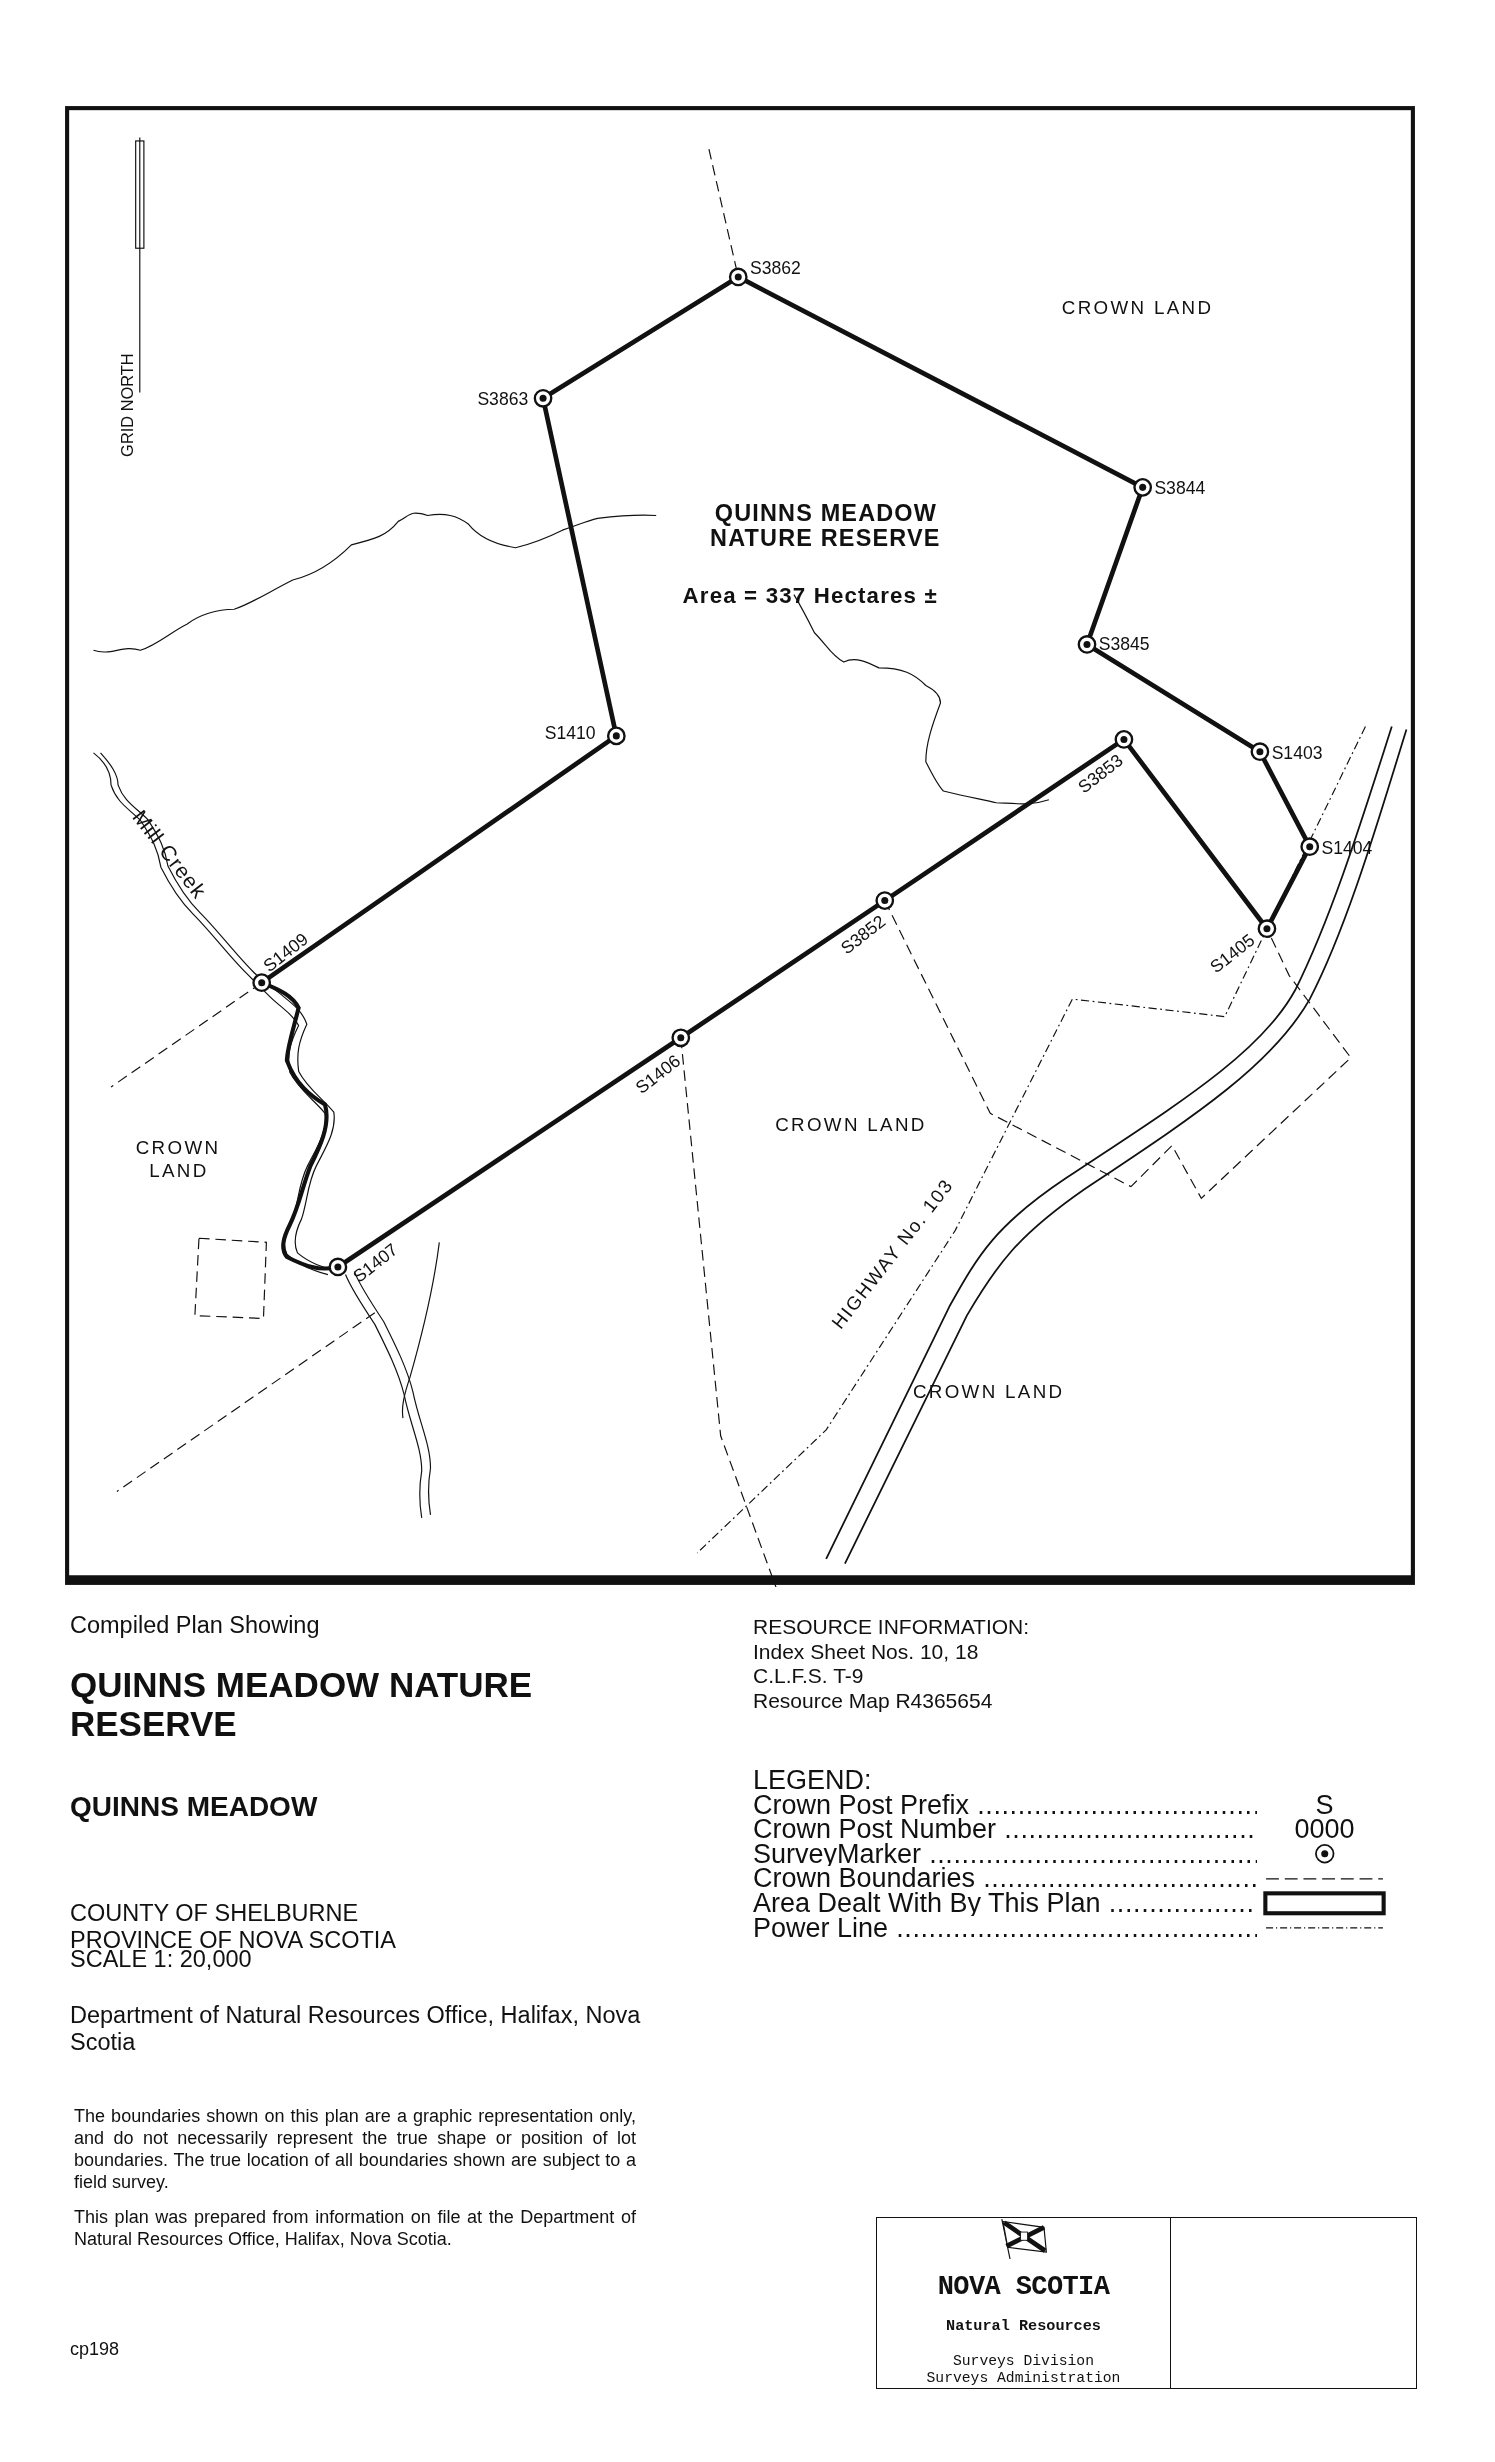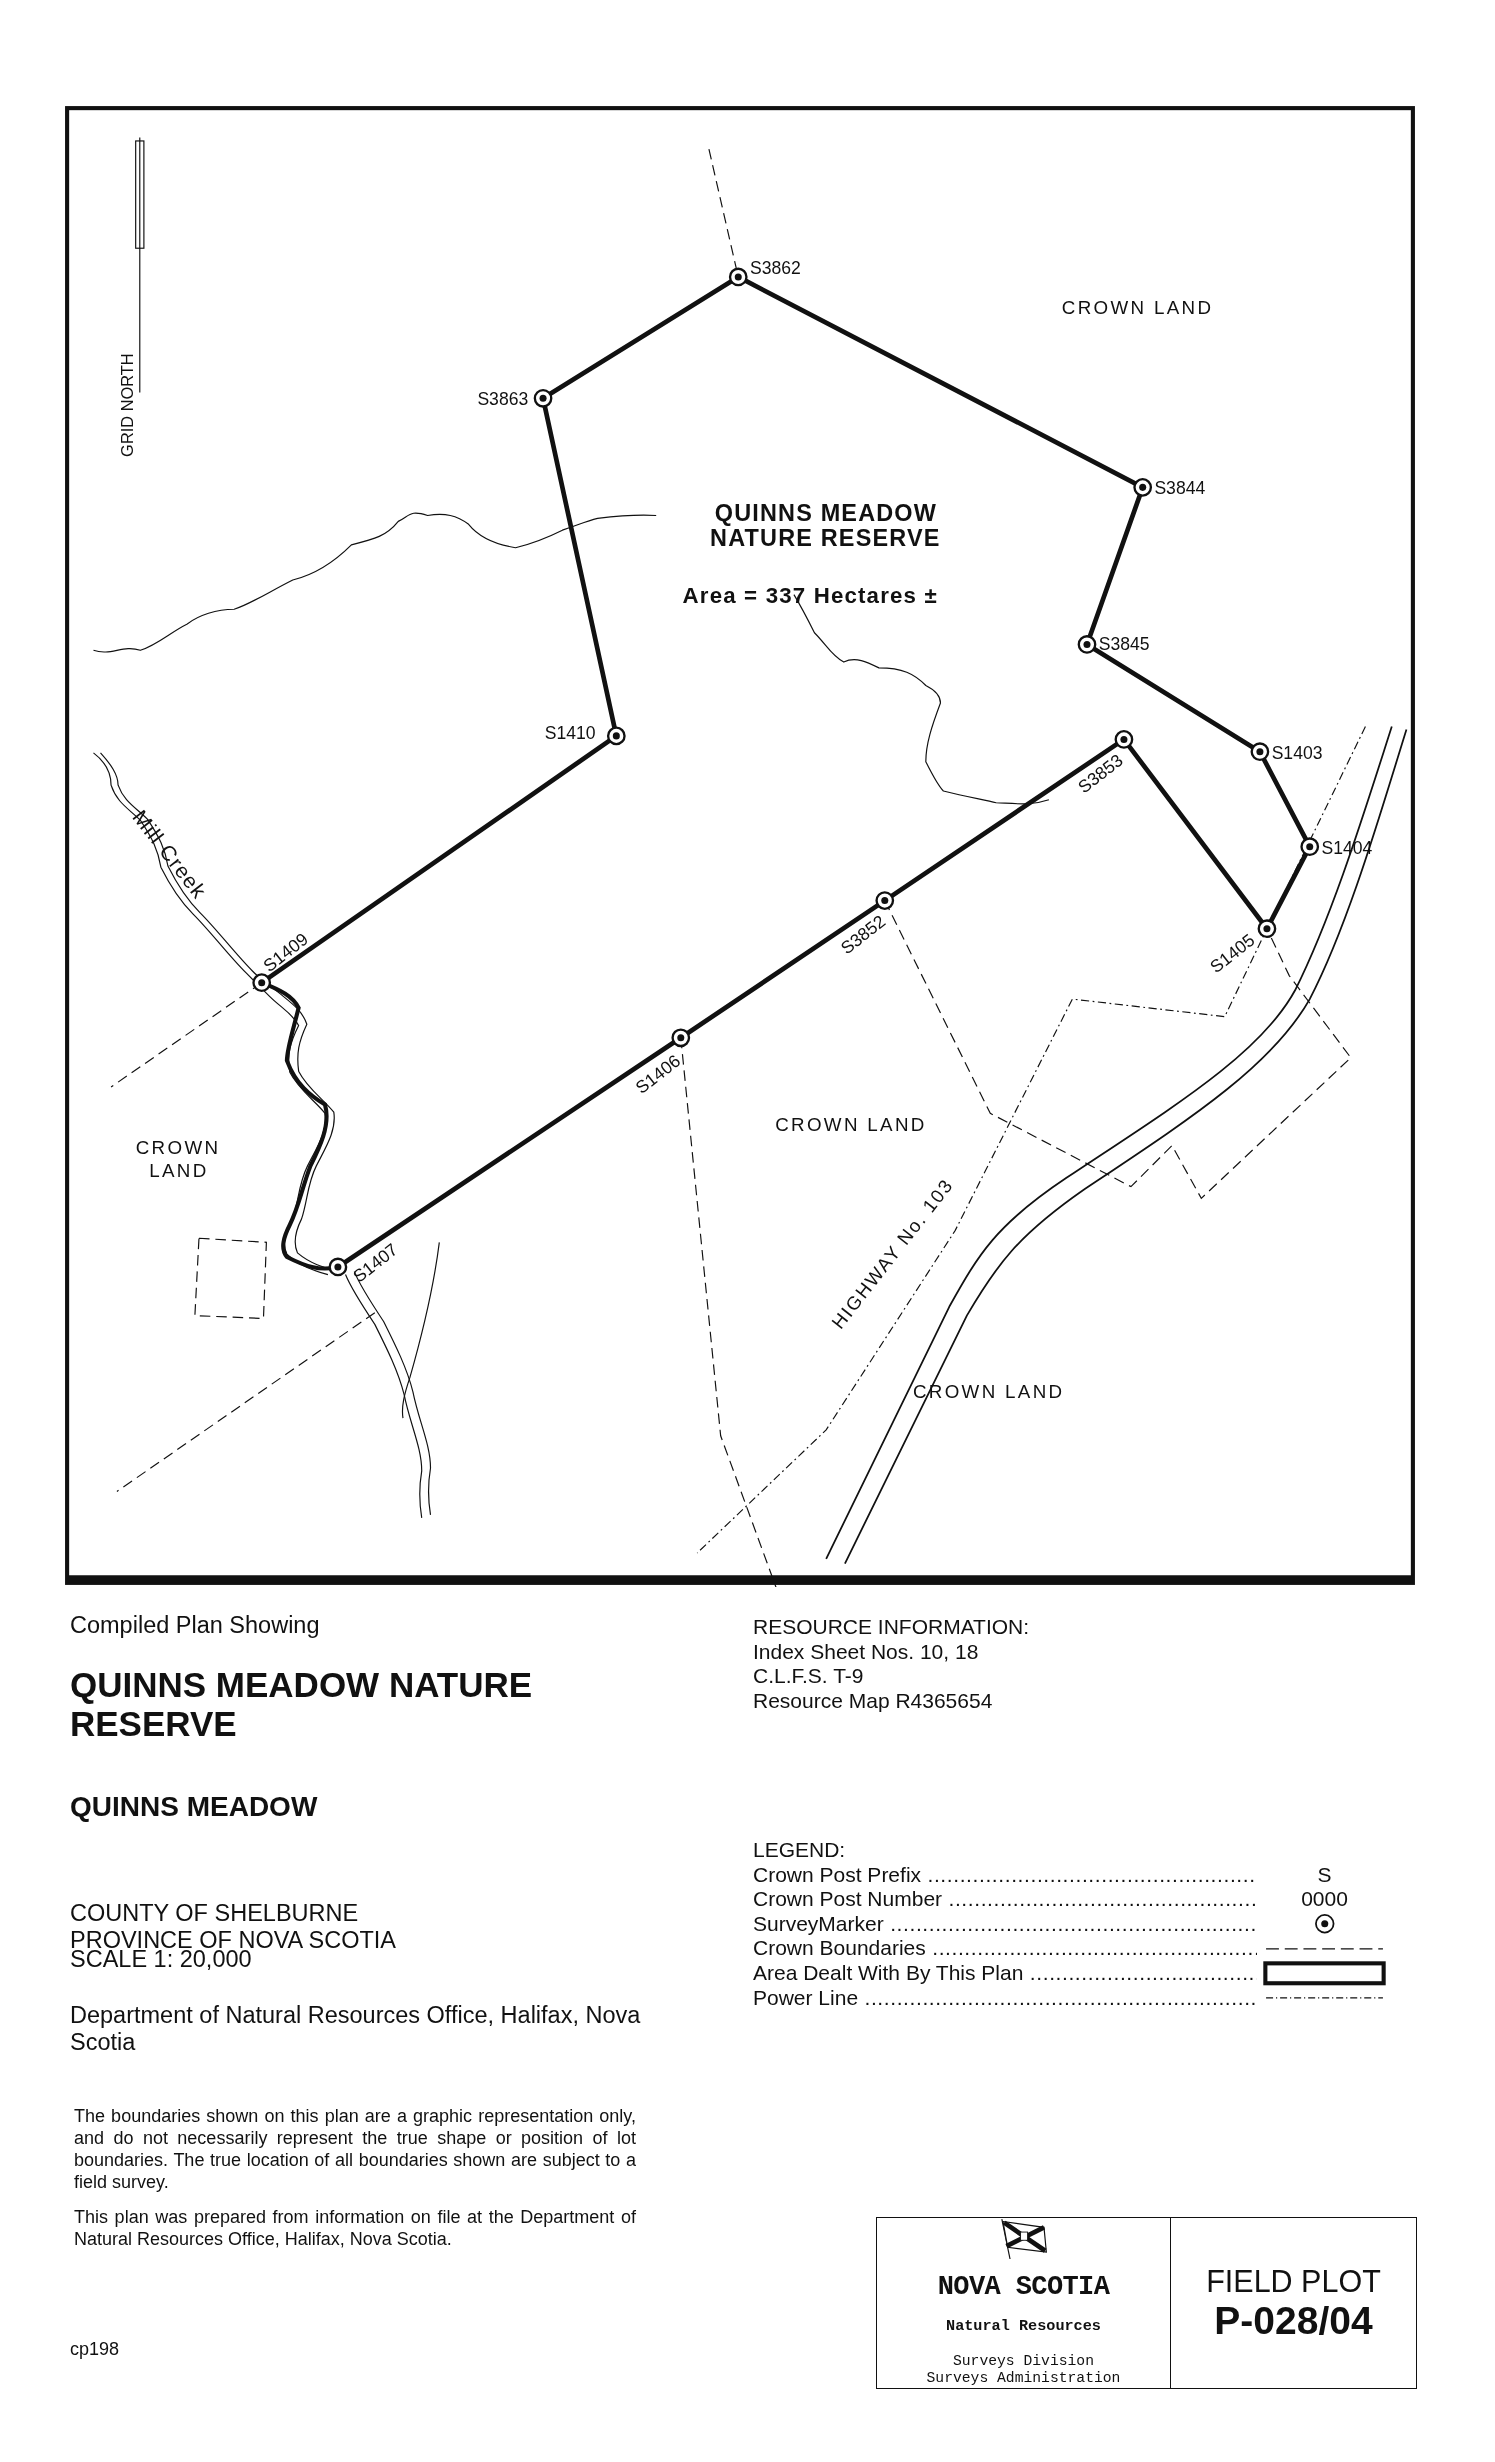--- a/index.html
+++ b/index.html
@@ -11,21 +11,21 @@
   .compiled { left:70px; top:1612px; font-size:23.5px; }
   .title-main { left:70px; top:1665px; font-size:35px; font-weight:bold; line-height:39px; white-space:normal; width:557px; }
   .subtitle { left:70px; top:1791px; font-size:28px; font-weight:bold; }
   .county { left:70px; top:1900px; font-size:23.5px; line-height:27px; }
   .scale { left:70px; top:1946px; font-size:23.5px; }
   .dept { left:70px; top:2002px; font-size:23.5px; line-height:27px; white-space:normal; width:575px; }
   .notes { left:70px; top:2105px; width:566px; font-size:18px; line-height:22px; white-space:normal; }
   .notes p { margin:0 0 13px 4px; text-align:justify; }
   .cp { left:70px; top:2339px; font-size:18px; }
   .resource { left:753px; top:1615px; font-size:21px; line-height:24.6px; }
-  .legend { left:753px; top:1838px; width:662px; font-size:21px; line-height:24.6px; }
+  .legend { left:753px; top:1768px; width:662px; font-size:27px; line-height:24.6px; }
   .legend-row { display:flex; align-items:center; height:24.6px; }
   .legend-label { width:504px; overflow:hidden; white-space:nowrap; }
   .legend-label::after { content:" ......................................................................................................................"; letter-spacing:0.6px; }
   .legend-sym { width:135px; display:flex; justify-content:center; align-items:center; }
   .titlebox { position:absolute; left:876px; top:2217px; width:539px; height:170px;
               border:1.8px solid #111; display:flex; }
   .tb-left { width:293px; border-right:1.8px solid #111; display:flex; flex-direction:column;
              align-items:center; justify-content:space-between; font-family:Liberation Mono, monospace; }
   .tb-right { flex:1; display:flex; flex-direction:column; align-items:center; justify-content:center; }
   .ns-word { font-size:27px; font-weight:bold; letter-spacing:-0.6px; }
@@ -246,18 +246,14 @@
       <path d="M12,8 L82,56 M80,16 L16,48" stroke="#111" stroke-width="8"></path>
       <rect x="40" y="24" width="12" height="14" fill="#fff" stroke="#111" stroke-width="1.5"></rect>
     </svg>
     <div class="ns-word">NOVA SCOTIA</div>
     <div class="ns-nr">Natural Resources</div>
     <div class="ns-sd">
       <div>Surveys Division</div>
       <div>Surveys Administration</div>
     </div>
   </div>
-  <div class="tb-right">
-    <div class="fp-label">FIELD PLOT</div>
-    <div class="fp-num">P-028/04</div>
-  </div>
 </div>
 
 
 </body></html>

